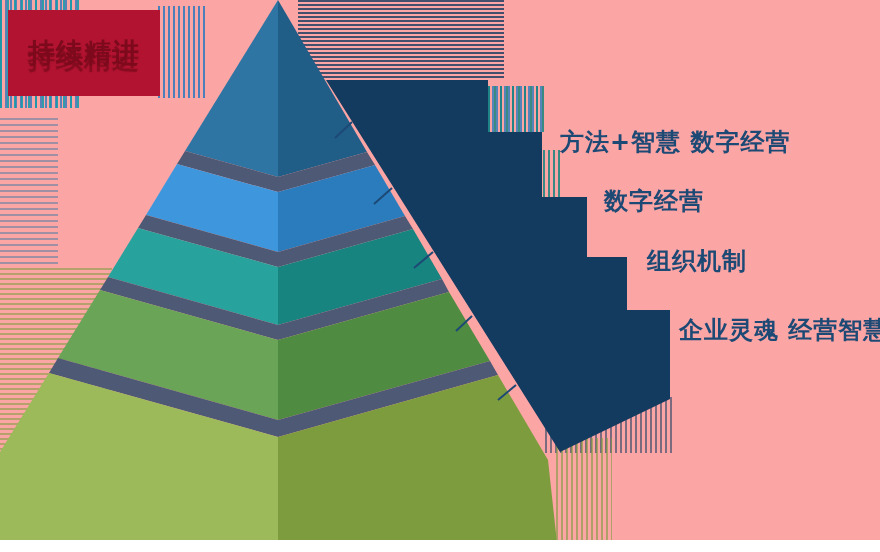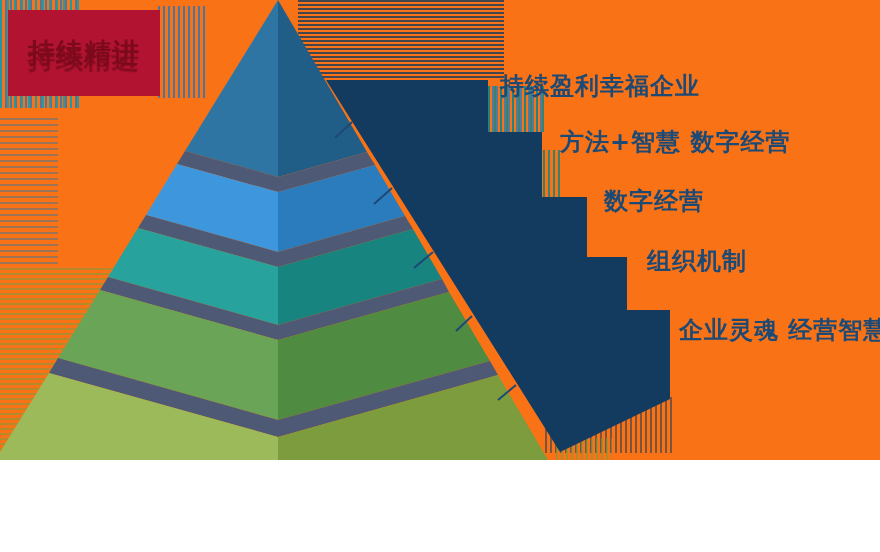--- a/index.html
+++ b/index.html
@@ -1,18 +1,18 @@
 <!DOCTYPE html>
 <html><head>
 <meta charset="utf-8">
 <style>
   html,body{margin:0;padding:0;background:#ffffff;}
   body{width:880px;height:552px;overflow:hidden;
        font-family:"DejaVu Sans","Liberation Sans",sans-serif;}
-  .stage{position:relative;width:880px;height:460px;background:#f97316;overflow:hidden;}
+  .stage{position:relative;width:880px;height:540px;background:#fca5a5;overflow:hidden;}
 
   
   .art{position:absolute;pointer-events:none;}
   .art-a{left:0;top:0;width:80px;height:108px;
     background:
       repeating-linear-gradient(90deg, rgba(26,154,170,0.9) 0 2px, rgba(0,0,0,0) 2px 7px),
       repeating-linear-gradient(90deg, rgba(32,118,190,0.75) 0 2px, rgba(0,0,0,0) 2px 5px);}
   .art-b{left:158px;top:6px;width:48px;height:92px;
     background:repeating-linear-gradient(90deg, rgba(32,118,190,0.8) 0 2px, rgba(0,0,0,0) 2px 5px);}
   .art-c{left:298px;top:0;width:206px;height:80px;
@@ -90,20 +90,19 @@
     <line stroke-width="2" x1="414" y1="268" x2="433" y2="252" stroke="#1d4975"></line>
     <line stroke-width="2" x1="456" y1="331" x2="472" y2="316" stroke="#1d4975"></line>
     <line stroke-width="2" x1="498" y1="400" x2="516" y2="385" stroke="#1d4975"></line>
   </svg>
 
   <div class="badge" style="background: rgb(177, 19, 48);">
     <span class="badge-text" style="color: rgb(124, 10, 28);">持续精进</span>
   </div>
 
   <div class="labels" style="color: rgb(29, 73, 117);">
-    <div class="lvl-label lbl-0">持续盈利幸福企业</div>
     <div class="lvl-label lbl-1">方法+智慧 数字经营</div>
     <div class="lvl-label lbl-3">组织机制</div>
     <div class="lvl-label lbl-2">数字经营</div>
     <div class="lvl-label lbl-4">企业灵魂 经营智慧</div>
   </div>
 
 </div>
 
 </body></html>

